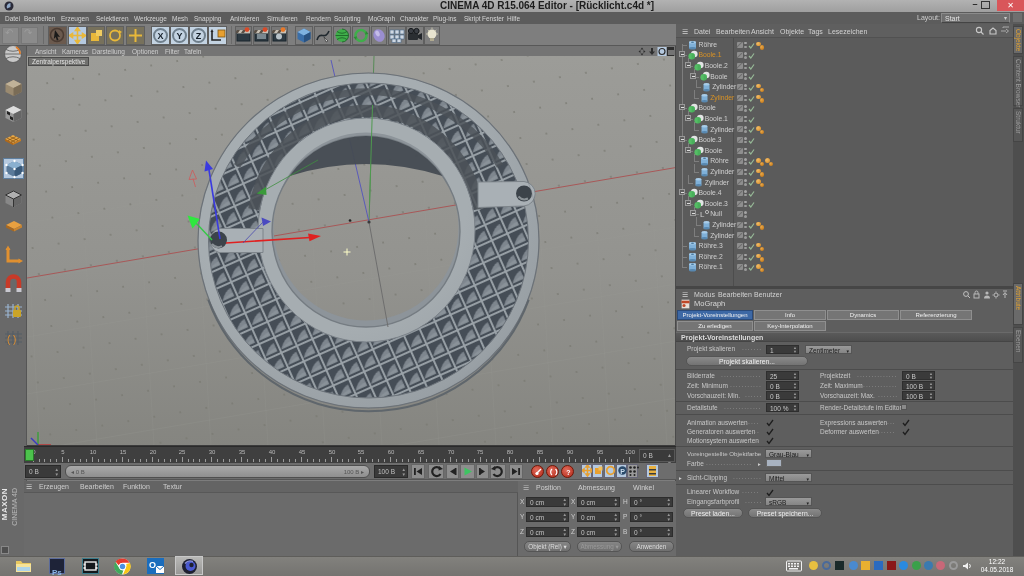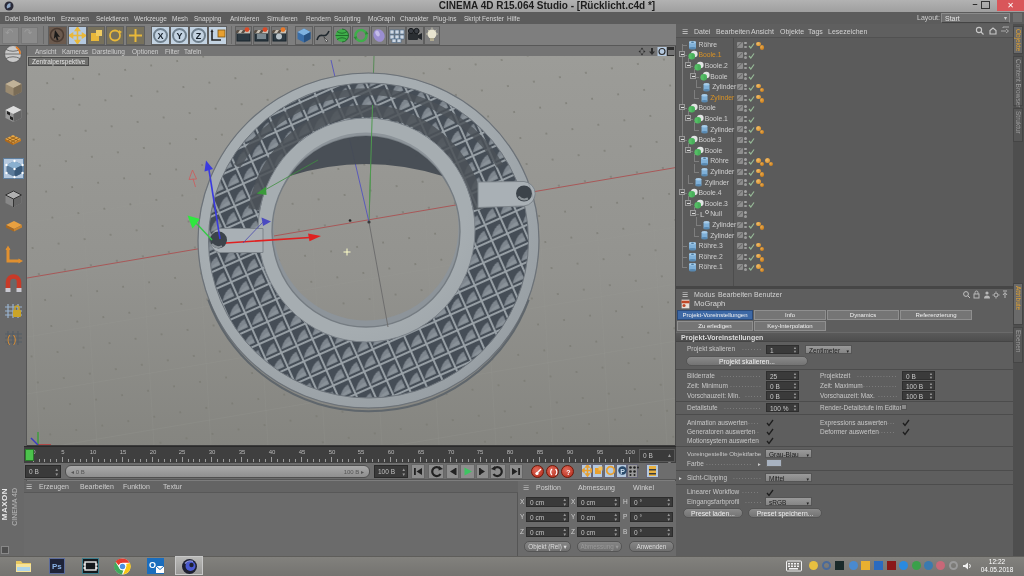--- a/index.html
+++ b/index.html
@@ -8,21 +8,21 @@
 .tx{position:absolute;white-space:nowrap;font-size:7px;line-height:8px;}
 </style></head>
 <body>
 <div class="a" style="left:0;top:0;width:1024px;height:576px;">
 
 <div class="a" style="left:0;top:0;width:1024px;height:12px;background:linear-gradient(#b2b2b2,#9f9f9f);">
  <svg class="a" style="left:4px;top:1px" width="10" height="10" viewBox="0 0 10 10">
   <circle cx="5" cy="5" r="4.5" fill="#2a2a38"></circle>
         <path d="M6.5 2 A4 4 0 0 0 3 7.5 L6.5 6 Z" fill="#8fa8c8"></path>
  </svg>
- <div class="tx" style="left:70px;right:0;top:0;height:12px;text-align:center;font-size:10px;font-weight:bold;color:#1d1d1d;line-height:12px;">CINEMA 4D R15.064 Studio - [Rücklicht.c4d *]</div>
+ <div class="tx" style="left:70px;right:0;top:0;height:12px;text-align:center;font-size:10px;font-weight:bold;color:#1d1d1d;line-height:12px;">CINEMA 4D R15.064 Editor - [Rücklicht.c4d *]</div>
  <div class="tx" style="left:968px;top:0px;width:14px;color:#222;font-size:9px;font-weight:bold;text-align:center;">–</div>
  <div class="tx" style="left:981px;top:1px;width:9px;height:8px;border:1.5px solid #333;"></div>
  <div class="a" style="left:997px;top:0;width:27px;height:11px;background:#d9565a;color:#fff;font-size:8px;text-align:center;line-height:11px;">✕</div>
 </div>
 
 <div class="a" style="left:0;top:12px;width:1024px;height:12px;background:#5c5c5c;">
 </div>
 <div class="tx" style="left:5px;top:14.5px;font-size:6.5px;color:#d6d6d6;">Datei</div>
     <div class="tx" style="left:24px;top:14.5px;font-size:6.5px;color:#d6d6d6;">Bearbeiten</div>
     <div class="tx" style="left:61px;top:14.5px;font-size:6.5px;color:#d6d6d6;">Erzeugen</div>
@@ -1245,21 +1245,21 @@
     <div class="a" style="left:1013px;top:327px;width:10px;height:36px;background:#575757;border:1px solid #454545;">
       <span style="position:absolute;left:0px;top:2px;font-size:6.5px;color:#9c9c9c;writing-mode:vertical-rl;white-space:nowrap;">Ebenen</span>
     </div>
 <div class="a" style="left:0;top:556px;width:1024px;height:20px;background:linear-gradient(#82817d,#747370);border-top:1px solid #5e5d5a;"></div>
     <svg class="a" style="left:15px;top:558px" width="17" height="16">
 <path d="M1 3 L6 3 L7.5 5 L16 5 L16 14 L1 14 Z" fill="#e8c860"></path>
 <path d="M1 6 L16 6 L16 14 L1 14 Z" fill="#f5e39a"></path>
 <path d="M2 9 L15 9 L15 13 L2 13 Z" fill="#aed4e8"></path>
 </svg>
     <div class="a" style="left:49px;top:558px;width:16px;height:16px;background:#1e2338;border:1px solid #5a6a9a;">
-      <span class="tx" style="left:2px;top:4px;font-size:8px;font-weight:bold;color:#8ab4e8;">Ps</span>
+      <span class="tx" style="left:2px;top:10px;font-size:8px;font-weight:bold;color:#8ab4e8;">Ps</span>
     </div>
     <div class="a" style="left:82px;top:558px;width:17px;height:16px;background:#14181c;border:1px solid #3a7a8a;">
 <svg width="15" height="14" style="position:absolute;left:0;top:0">
         <rect x="2" y="3" width="11" height="8" fill="none" stroke="#e8e8e8" stroke-width="1.4"></rect>
         <rect x="0.5" y="4.5" width="2" height="2" fill="#e8e8e8"></rect>
         <rect x="0.5" y="8" width="2" height="2" fill="#e8e8e8"></rect>
         <rect x="12.5" y="4.5" width="2" height="2" fill="#e8e8e8"></rect>
         <rect x="12.5" y="8" width="2" height="2" fill="#e8e8e8"></rect>
       </svg>
     </div>

